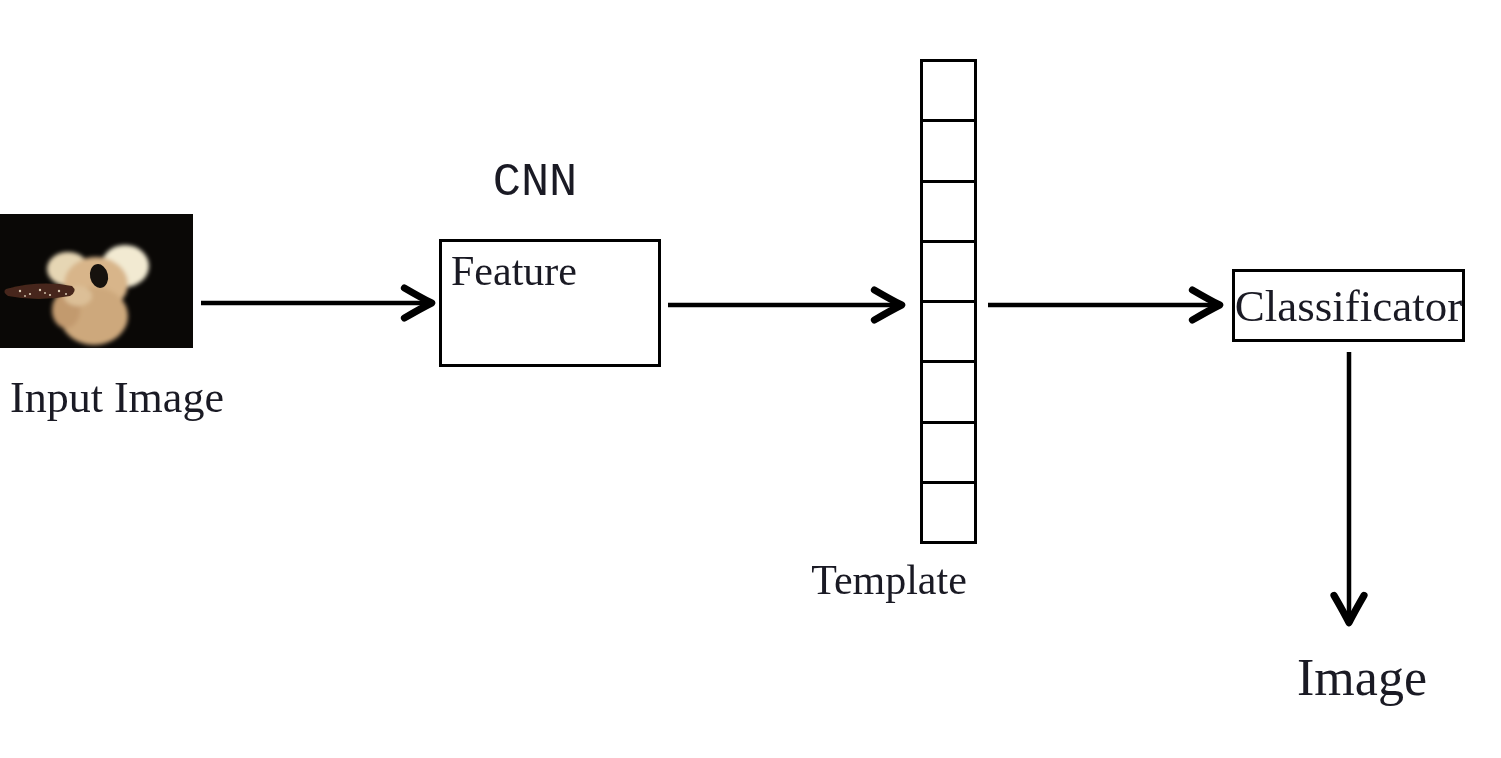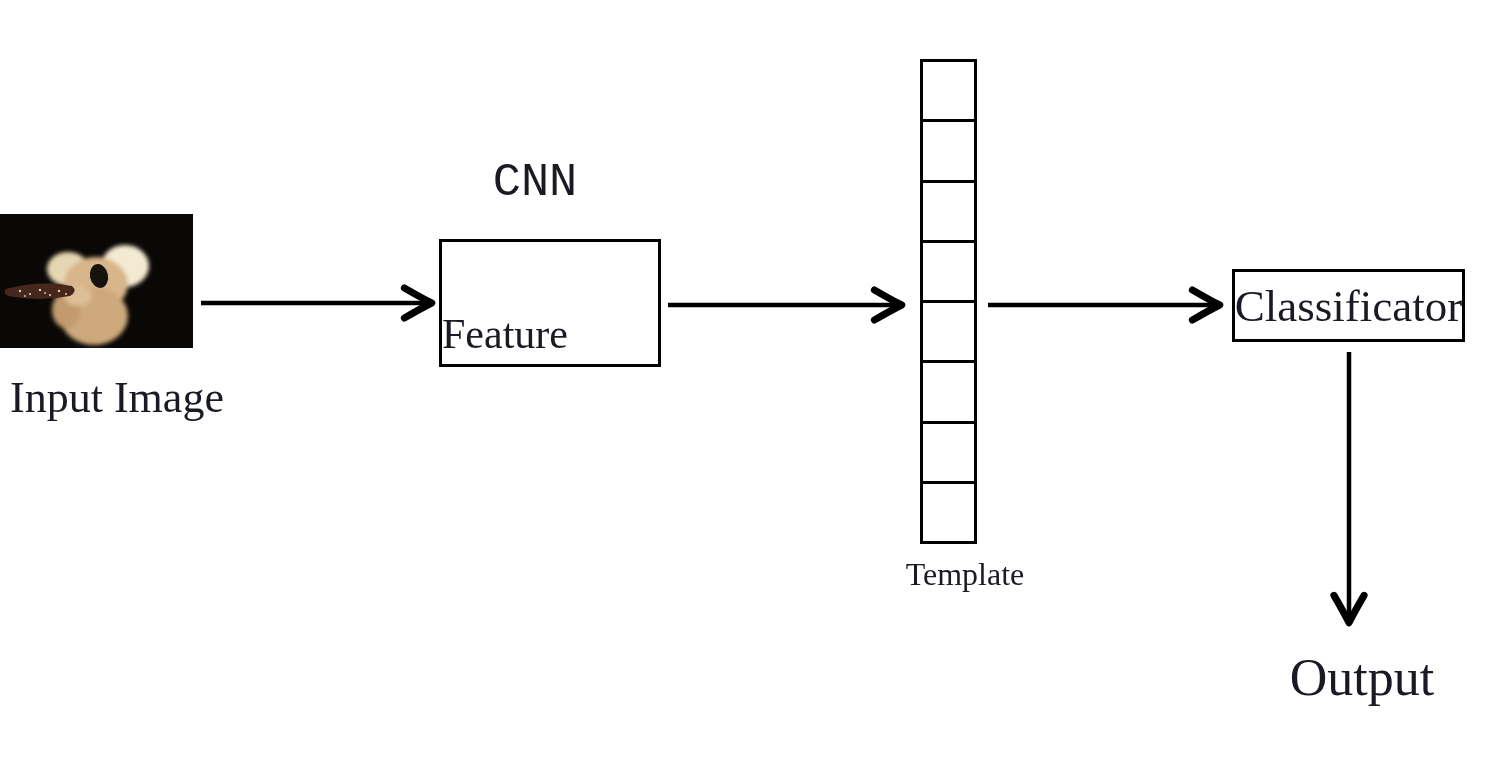--- a/index.html
+++ b/index.html
@@ -56,21 +56,22 @@
   
   #feature-extractor-box {
     left: 439px;
     top: 239px;
     width: 222px;
     height: 128px;
     border: 3px solid #000;
     box-sizing: border-box;
     display: flex;
     flex-direction: column;
-    justify-content: flex-end;
+    justify-content: flex-start;
+    padding-left: 9px;
   }
   #feature-extractor-box .line {
     font-size: 42px;
     line-height: 59px;
     white-space: nowrap;
   }
 
   
   #template-vector {
     left: 920px;
@@ -83,24 +84,24 @@
     flex-direction: column;
   }
   .template-cell {
     flex: 1;
     border-bottom: 3px solid #000;
     background: #fff;
   }
   .template-cell:last-child { border-bottom: none; }
 
   #template-label {
-    left: 860px;
+    left: 784px;
     top: 556px;
     width: 210px;
-    font-size: 32px;
+    font-size: 42px;
   }
 
   
   #classificator-box {
     left: 1232px;
     top: 269px;
     width: 233px;
     height: 73px;
     border: 3px solid #000;
     box-sizing: border-box;
@@ -184,21 +185,21 @@
       <div class="template-cell"></div>
       <div class="template-cell"></div>
     </div>
 
   <div id="template-label" class="abs caption">Template</div>
 
   <div id="classificator-box" class="abs">
     <div class="line">Classificator</div>
   </div>
 
-  <div id="output-label" class="abs caption">Output</div>
+  <div id="output-label" class="abs caption">Image</div>
 
   <svg id="arrows" viewBox="0 0 1501 758">
     <defs>
       <marker id="vhead" viewBox="0 0 14 14" refX="11" refY="7" markerWidth="8.5" markerHeight="8.5" orient="auto">
         <path d="M2,1.5 Q8,5 12,7 Q8,9 2,12.5" fill="none" stroke="#000" stroke-width="2.6" stroke-linecap="round" stroke-linejoin="round"></path>
       </marker>
     </defs>
     <line x1="201" y1="303" x2="429" y2="303" stroke="#000" stroke-width="4.5" marker-end="url(#vhead)"></line>
     <line x1="668" y1="305" x2="899" y2="305" stroke="#000" stroke-width="4.5" marker-end="url(#vhead)"></line>
     <line x1="988" y1="305" x2="1217" y2="305" stroke="#000" stroke-width="4.5" marker-end="url(#vhead)"></line>

